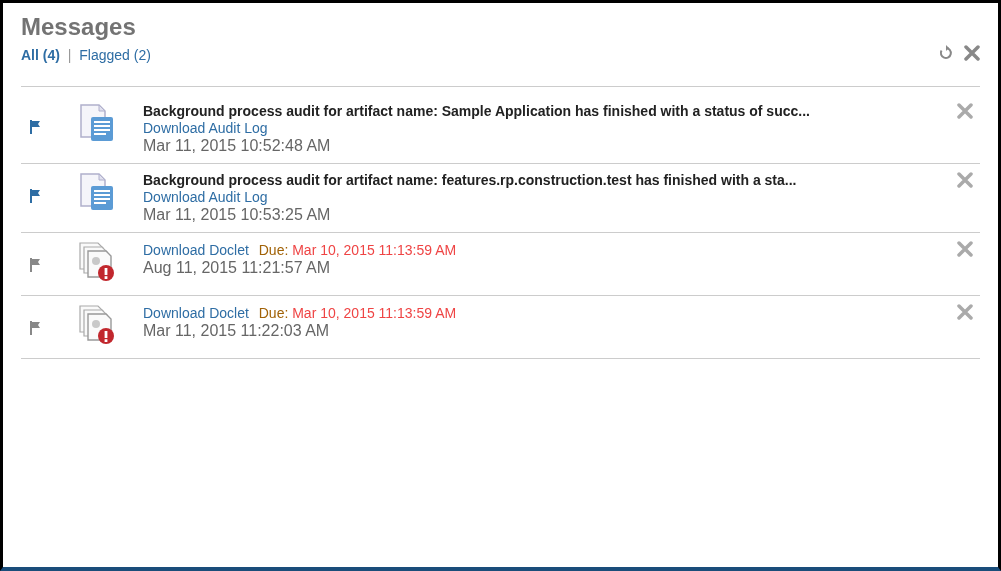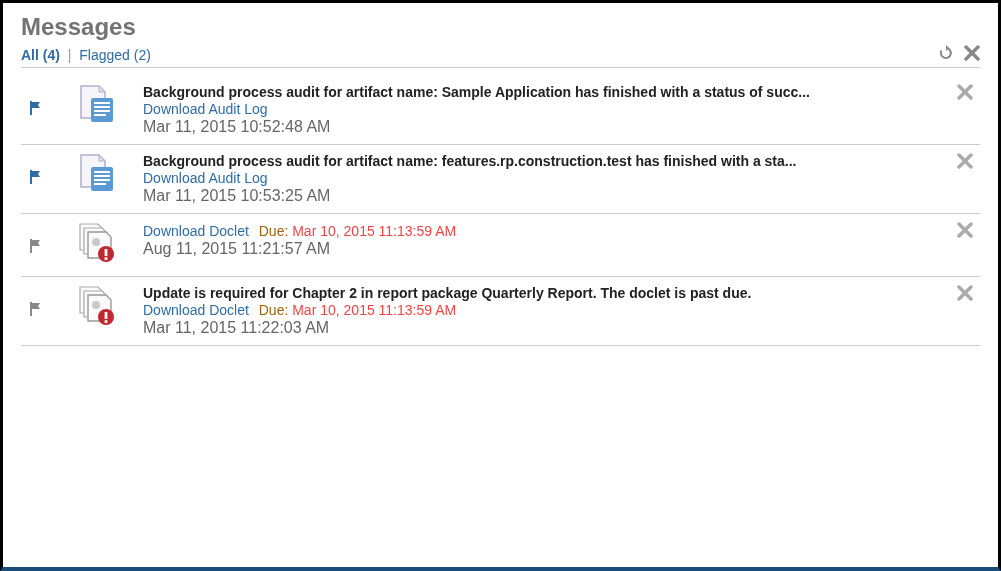--- a/index.html
+++ b/index.html
@@ -16,21 +16,21 @@
       color: #737373;
       font-size: 24px;
       font-weight: bold;
       margin-bottom: 4px;
     }
     .tabs-row {
       display: flex;
       justify-content: space-between;
       align-items: center;
       border-bottom: 1px solid #ccc;
-      padding-bottom: 2px;
+      padding-bottom: 21px;
       margin-bottom: 8px;
     }
     .tabs {
       font-size: 14px;
     }
     .tab-link {
       color: #2e6da4;
       text-decoration: none;
       cursor: pointer;
     }
@@ -236,21 +236,20 @@
     <path d="M8 6 L26 6 L31 11 L31 32 L8 32 Z" fill="#fafafa" stroke="#aaa" stroke-width="1.2"></path>
     <path d="M12 10 L30 10 L35 15 L35 36 L12 36 Z" fill="#fafafa" stroke="#999" stroke-width="1.4"></path>
     <circle cx="20" cy="20" r="4" fill="#c8c8c8"></circle>
     <circle cx="30" cy="32" r="8" fill="#c1272d"></circle>
     <rect x="28.6" y="27" width="2.8" height="7" fill="#fff"></rect>
     <rect x="28.6" y="35.2" width="2.8" height="2.8" fill="#fff"></rect>
   </svg>
 </span>
       </div>
       <div class="content-col">
-        <div class="msg-title">Update is required for Chapter 2 in report package Quarterly Report. The doclet is past due.</div>
         <div class="msg-link-line"><span class="msg-link">Download Doclet</span><span class="due-label"> Due: </span><span class="due-date">Mar 10, 2015 11:13:59 AM</span></div>
         <div class="msg-time">Mar 11, 2015 11:22:03 AM</div>
       </div>
       <div class="dismiss-col">
         <span class="x-icon">
   <svg width="16" height="16" viewBox="0 0 16 16">
             <path d="M2 2 L14 14 M14 2 L2 14" stroke="#aaa" stroke-width="3.5" stroke-linecap="round"></path>
           </svg>
 </span>
       </div>

